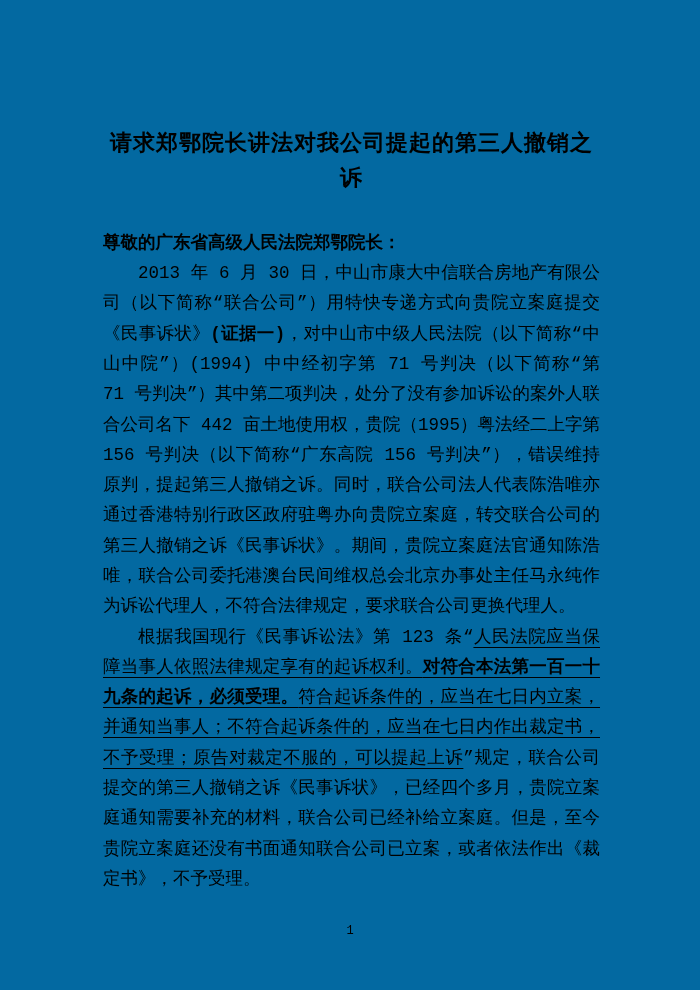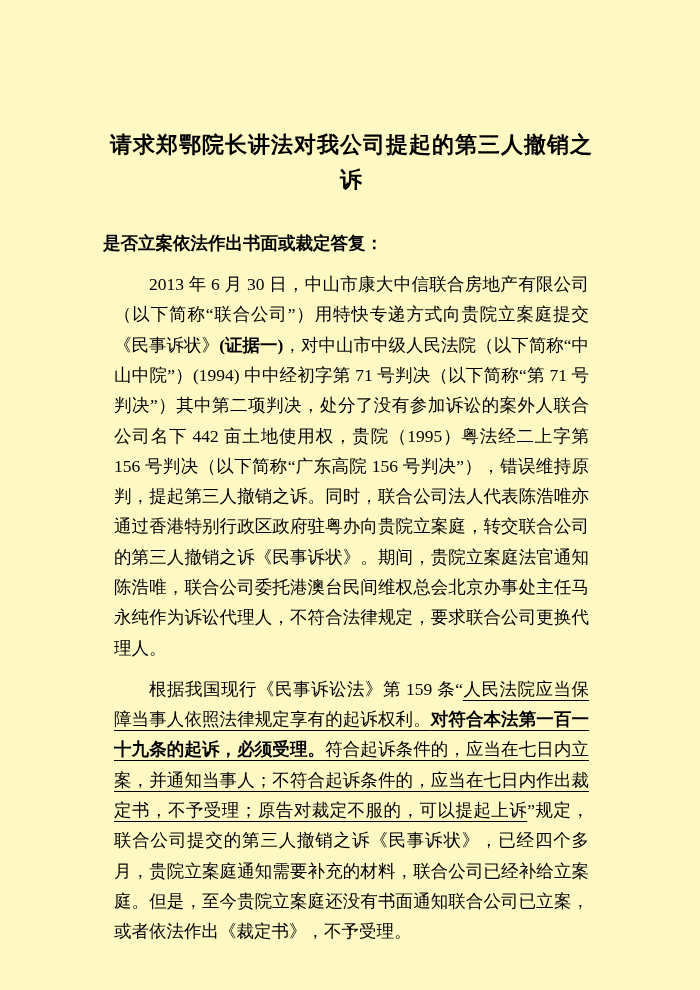--- a/index.html
+++ b/index.html
@@ -4,24 +4,24 @@
 <style>
   html, body {
     margin: 0;
     padding: 0;
     background: #ffffff;
   }
   .page {
     position: relative;
     width: 700px;
     height: 990px;
-    background: #fef9c3;
+    background: #0369a1;
     box-sizing: border-box;
     padding: 112px 100px 0 103px;
-    font-family: Liberation Serif, serif;
+    font-family: Liberation Mono, monospace;
     color: #000000;
     overflow: hidden;
   }
   .doc-title {
     text-align: center;
     font-weight: bold;
     font-size: 22px;
     line-height: 35px;
     letter-spacing: 1px;
   }
@@ -30,21 +30,21 @@
     margin-top: 31px;
     font-size: 17.5px;
     line-height: 30.3px;
     text-align: justify;
   }
   .salutation {
     font-weight: bold;
     margin: 0;
   }
   .para {
-    margin: 11px;
+    margin: 0;
     text-indent: 2em;
   }
   .b  { font-weight: bold; }
   .u  { text-decoration: underline; text-underline-offset: 5px; text-decoration-thickness: 1px; }
   .bu { font-weight: bold; text-decoration: underline; text-underline-offset: 5px; text-decoration-thickness: 1px; }
   .page-number {
     position: absolute;
     left: 0;
     right: 0;
     bottom: 52px;
@@ -58,28 +58,28 @@
 <body>
 
 <div class="page">
 
   <h1 class="doc-title">
     <span class="t-line">请求郑鄂院长讲法对我公司提起的第三人撤销之诉</span>
   </h1>
 
   <div class="body-text">
 
-    <p class="salutation">是否立案依法作出书面或裁定答复：</p>
+    <p class="salutation">尊敬的广东省高级人民法院郑鄂院长：</p>
 
     <p class="para">
       <span>2013 年 6 月 30 日，中山市康大中信联合房地产有限公司（以下简称“联合公司”）用特快专递方式向贵院立案庭提交《民事诉状》</span><span class="b">(证据一)</span><span>，对中山市中级人民法院（以下简称“中山中院”）(1994) 中中经初字第 71 号判决（以下简称“第 71 号判决”）其中第二项判决，处分了没有参加诉讼的案外人联合公司名下 442 亩土地使用权，贵院（1995）粤法经二上字第 156 号判决（以下简称“广东高院 156 号判决”），错误维持原判，提起第三人撤销之诉。同时，联合公司法人代表陈浩唯亦通过香港特别行政区政府驻粤办向贵院立案庭，转交联合公司的第三人撤销之诉《民事诉状》。期间，贵院立案庭法官通知陈浩唯，联合公司委托港澳台民间维权总会北京办事处主任马永纯作为诉讼代理人，不符合法律规定，要求联合公司更换代理人。</span>
     </p>
 
 
     <p class="para">
-      <span>根据我国现行《民事诉讼法》第 159 条“</span><span class="u">人民法院应当保障当事人依照法律规定享有的起诉权利。</span><span class="bu">对符合本法第一百一十九条的起诉，必须受理。</span><span class="u">符合起诉条件的，应当在七日内立案，并通知当事人；不符合起诉条件的，应当在七日内作出裁定书，不予受理；原告对裁定不服的，可以提起上诉</span><span>”规定，联合公司提交的第三人撤销之诉《民事诉状》，已经四个多月，贵院立案庭通知需要补充的材料，联合公司已经补给立案庭。但是，至今贵院立案庭还没有书面通知联合公司已立案，或者依法作出《裁定书》，不予受理。</span>
+      <span>根据我国现行《民事诉讼法》第 123 条“</span><span class="u">人民法院应当保障当事人依照法律规定享有的起诉权利。</span><span class="bu">对符合本法第一百一十九条的起诉，必须受理。</span><span class="u">符合起诉条件的，应当在七日内立案，并通知当事人；不符合起诉条件的，应当在七日内作出裁定书，不予受理；原告对裁定不服的，可以提起上诉</span><span>”规定，联合公司提交的第三人撤销之诉《民事诉状》，已经四个多月，贵院立案庭通知需要补充的材料，联合公司已经补给立案庭。但是，至今贵院立案庭还没有书面通知联合公司已立案，或者依法作出《裁定书》，不予受理。</span>
     </p>
 
   </div>
 
   <div class="page-number">1</div>
 
 </div>
 
 </body></html>

